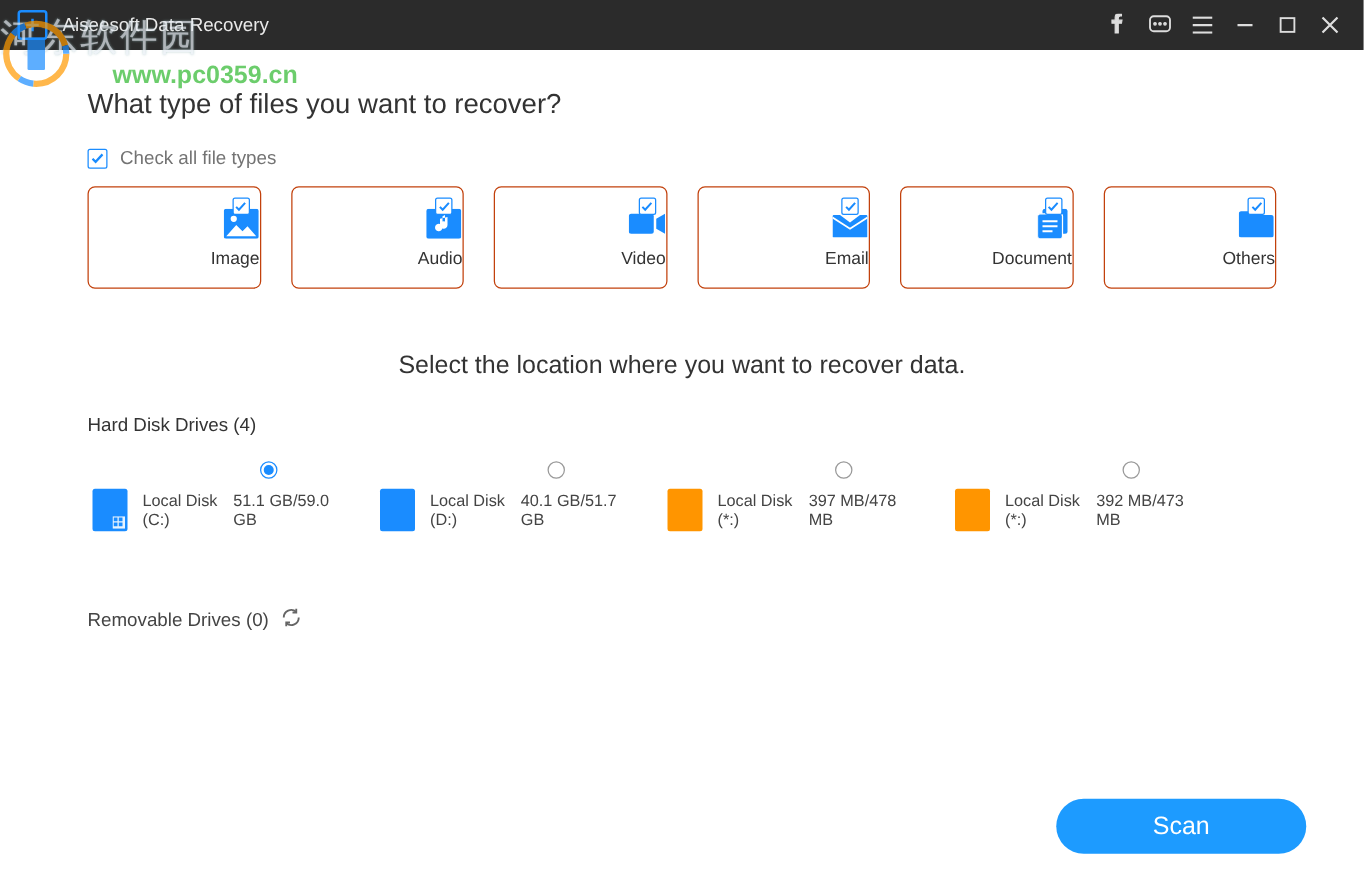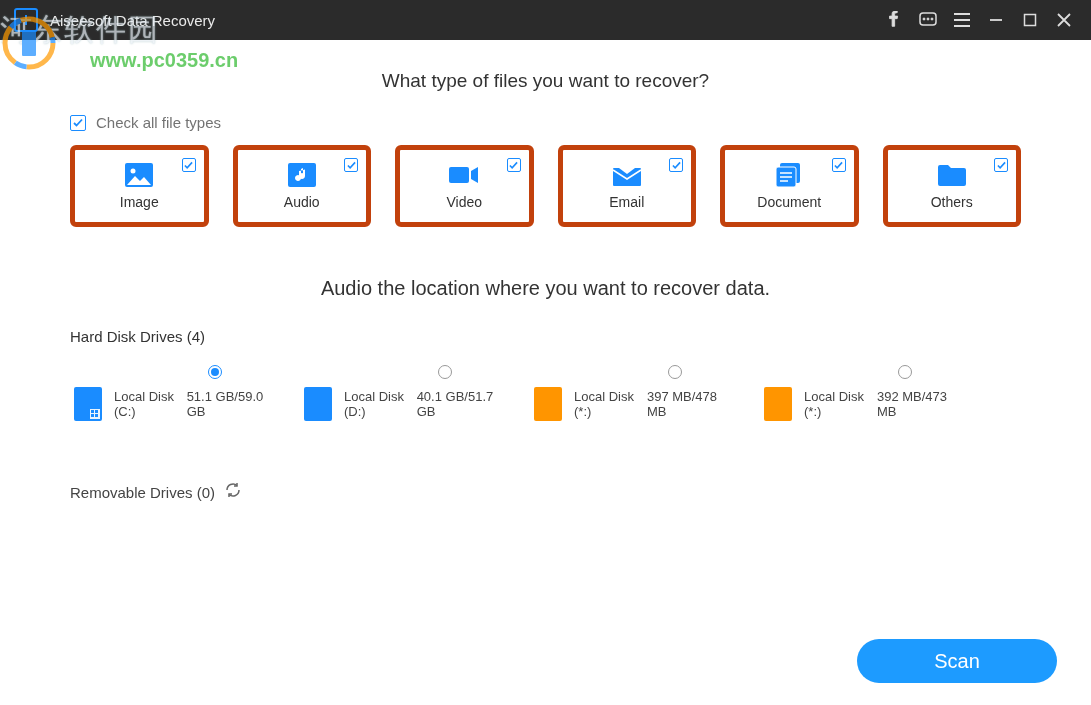--- a/index.html
+++ b/index.html
@@ -13,28 +13,28 @@
   .tb-btn { width: 30px; height: 30px; display:flex; align-items:center; justify-content:center; color:#ddd; margin-left:4px; cursor:pointer;}
   .tb-btn svg { stroke:#ddd; }
 
   .watermark { position:absolute; top:10px; left:0; pointer-events:none; opacity:0.7; }
   .watermark .cn { font-size:30px; font-weight:normal; color:#e8eef5; letter-spacing:2px; text-shadow:0 0 2px #9bb; }
   .watermark .url { font-size:20px; font-weight:bold; color:#2eb82e; margin-top:-2px; margin-left:90px; }
   .watermark .circle { position:absolute; top:6px; left:2px; width:54px; height:54px; }
 
   .main { padding: 30px 70px 0 70px; }
 
-  .h-question { text-align:center; font-size:19px; color:#333; margin-bottom: 22px; font-weight:500; }
+  .h-question { font-size:22px; color:#333; margin-bottom: 22px; font-weight:500; }
 
   .checkall { display:flex; align-items:center; gap:10px; font-size:15px; color:#737373; margin-bottom:14px; }
   .chk { width:16px; height:16px; border:1.5px solid #1a8cff; display:flex; align-items:center; justify-content:center; border-radius:2px; cursor:pointer; background:#fff;}
   .chk svg { display:block; }
 
   .cards { display:flex; gap: 24px; }
-  .card { flex:1; height: 82px; border:5px solid #c2410c; border-radius:6px; position:relative; display:flex; flex-direction:column; align-items:center; justify-content:center; gap:6px; cursor:pointer;}
+  .card { flex:1; height: 82px; border:1px solid #c2410c; border-radius:6px; position:relative; display:flex; flex-direction:column; align-items:flex-end; justify-content:center; gap:6px; cursor:pointer;}
   .card .chk { position:absolute; top:8px; right:8px; width:14px; height:14px;}
   .card-icon { width:30px; height:26px; display:flex; align-items:center; justify-content:center;}
   .card-label { font-size:14px; color:#333; }
 
   .h-location { text-align:center; font-size:20px; color:#333; margin-top:50px; margin-bottom:28px; font-weight:500;}
 
   .section-label { font-size:15px; color:#333; margin-bottom:18px; }
 
   .drives { display:flex; gap: 40px; padding-left:4px;}
   .drive { width: 190px; display:flex; align-items:flex-start; gap:12px; position:relative; cursor:pointer;}
@@ -42,21 +42,21 @@
   .drive-icon.blue { background:#1a8cff;}
   .drive-icon.orange { background:#ff9500;}
   .drive-info { display:flex; flex-direction:row; gap:6px; font-size:13px; color:#444; padding-top:2px;}
   .radio { position:absolute; top:-22px; right:42px; width:14px; height:14px; border:1.5px solid #999; border-radius:50%; background:#fff; cursor:pointer;}
   .radio.selected { border-color:#1a8cff; }
   .radio.selected::after { content:""; position:absolute; top:2px; left:2px; width:8px; height:8px; border-radius:50%; background:#1a8cff;}
 
   .removable-row { display:flex; align-items:flex-end; gap:7px; margin-top:58px; font-size:15px; color:#444;}
   .refresh-btn { width:22px; height:22px; display:flex; align-items:center; justify-content:center; cursor:pointer; color:#666;}
 
-  .scan-btn { position:absolute; right:34px; bottom:22px; width:200px; height:44px; border-radius:22px; background:#1d9bff; color:#fff; font-size:20px; display:flex; align-items:center; justify-content:center; cursor:pointer; border:none;}
+  .scan-btn { position:absolute; right:46px; bottom:22px; width:200px; height:44px; border-radius:22px; background:#1d9bff; color:#fff; font-size:20px; display:flex; align-items:center; justify-content:center; cursor:pointer; border:none;}
 </style>
 </head>
 <body>
 
 <div class="titlebar">
   <div class="logo">
     <svg width="12" height="12" viewBox="0 0 12 12">
         <path d="M6 1 V11 M1 6 H11" stroke="#1a8cff" stroke-width="2"></path>
       </svg>
   </div>
@@ -201,21 +201,21 @@
         </span>
       <span class="card-icon">
         <svg width="28" height="22" viewBox="0 0 28 22">
             <path d="M0 3a2 2 0 012-2h8l3 3h13a2 2 0 012 2v14a2 2 0 01-2 2H2a2 2 0 01-2-2z" fill="#1a8cff"></path>
           </svg>
       </span>
       <span class="card-label">Others</span>
     </div>
   </div>
 
-  <div class="h-location">Audio the location where you want to recover data.</div>
+  <div class="h-location">Select the location where you want to recover data.</div>
 
   <div class="section-label">Hard Disk Drives (4)</div>
 
   <div style="height:24px;"></div>
   <div class="drives">
     <div class="drive">
       <span class="radio selected"></span>
       <span class="drive-icon blue">
         <svg width="10" height="10" viewBox="0 0 10 10">
             <rect width="10" height="10" fill="#fff" opacity="0.9"></rect>

